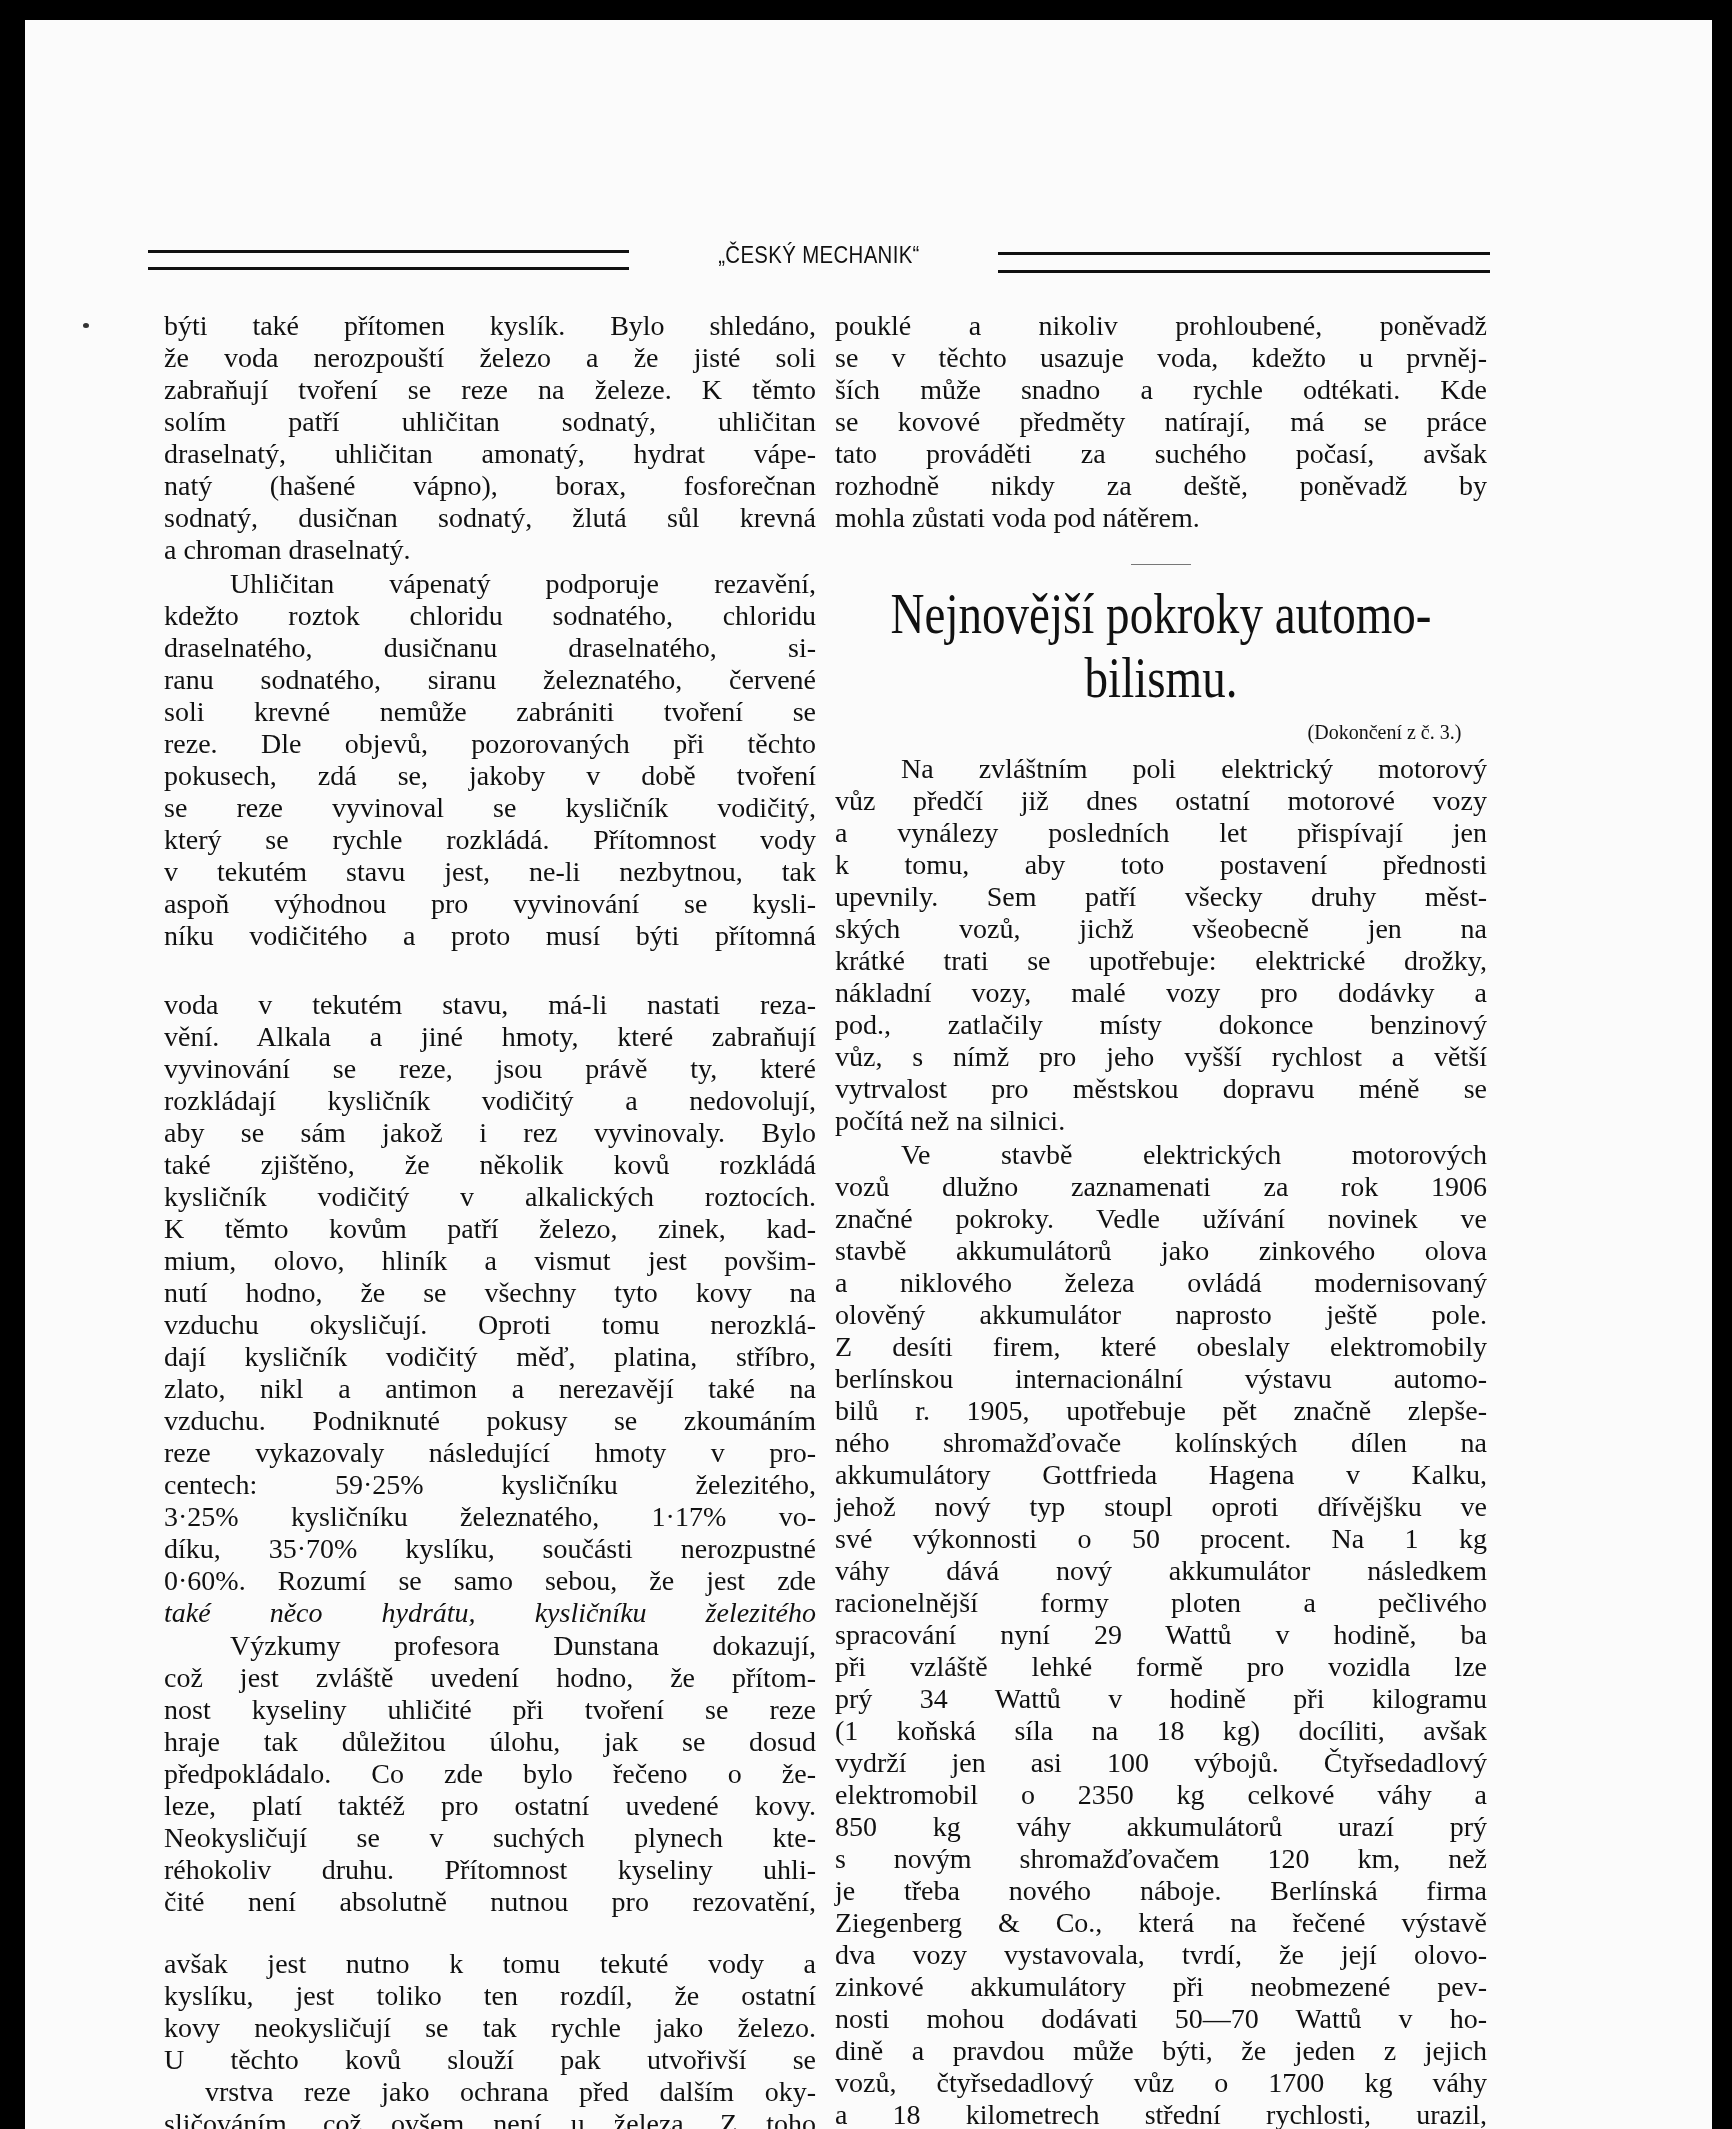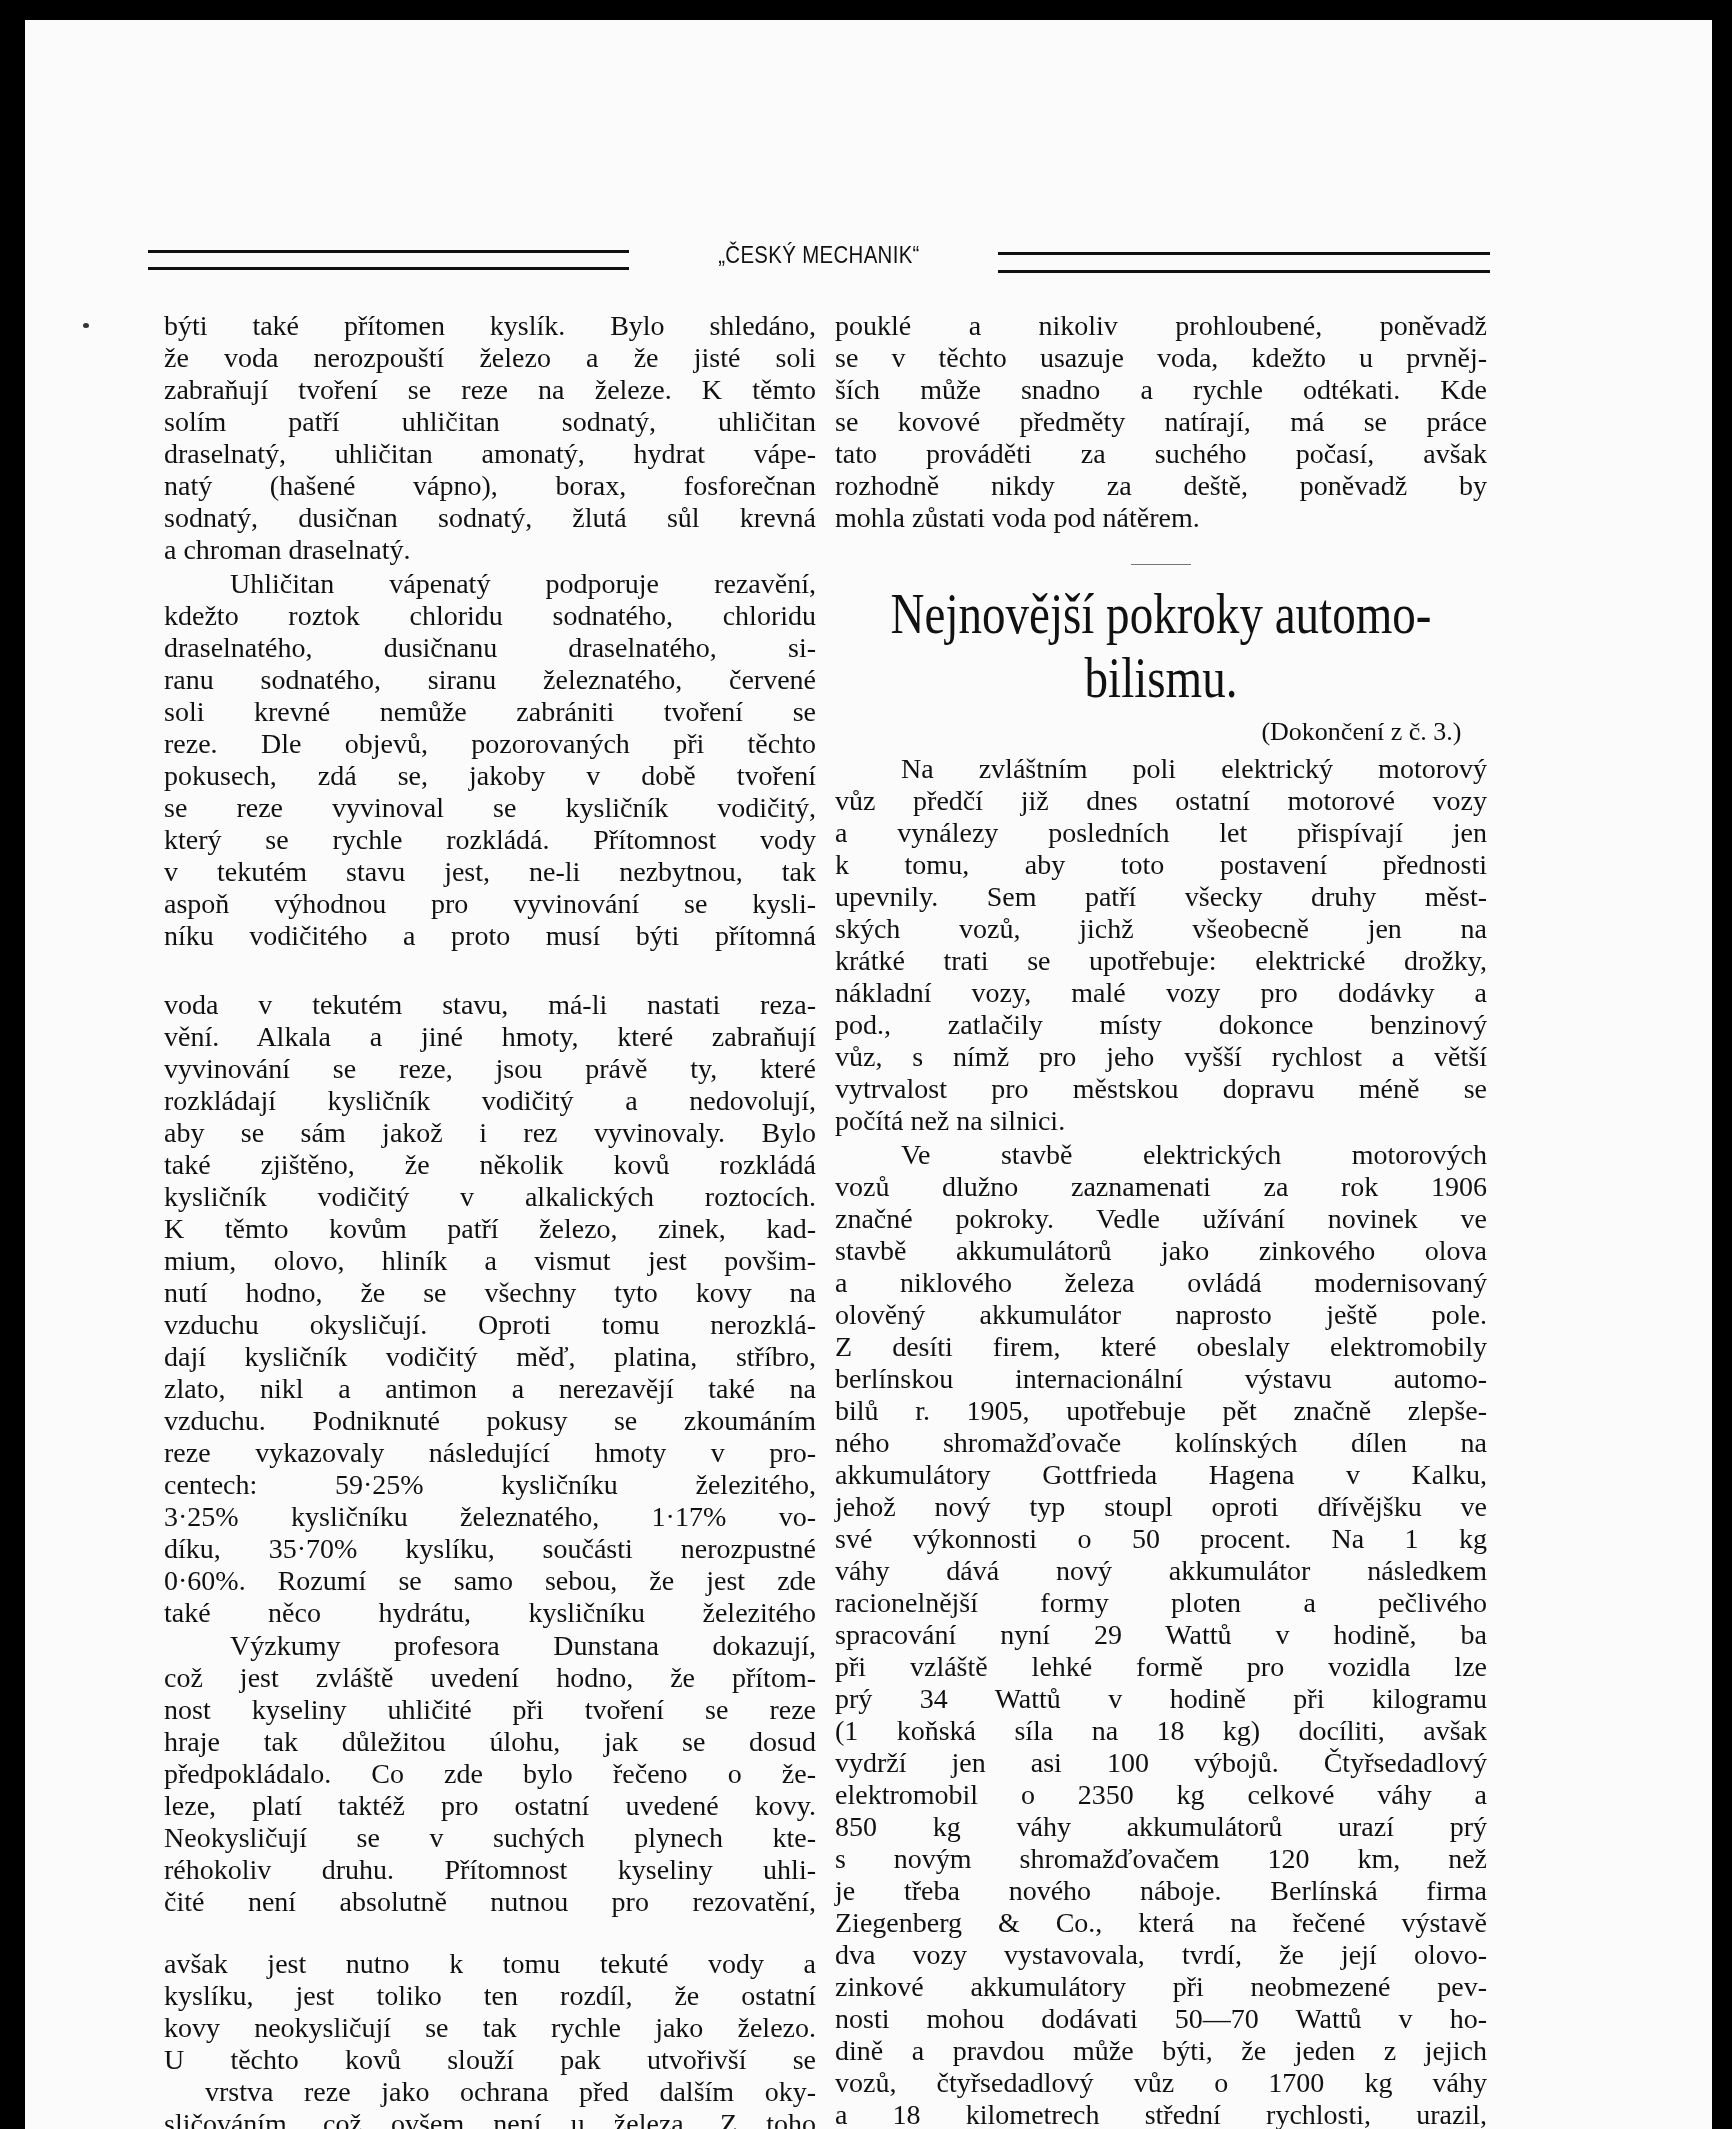--- a/index.html
+++ b/index.html
@@ -51,21 +51,21 @@
   .sep {
     width: 60px; height: 1.3px; background: #777; margin: 30px auto 17px auto;
   }
   .article-title {
     font-size: 56px; line-height: 64px; text-align: center;
     margin: 0 0 4.3px 0; font-weight: normal;
     transform: scaleX(0.84); transform-origin: center;
     white-space: nowrap;
   }
   .continued {
-    text-align: right; font-size: 26px; line-height: 34px; padding-right: 25.6px;
+    text-align: right; font-size: 20px; line-height: 34px; padding-right: 25.6px;
     margin-bottom: 4.3px;
   }
   .dot { position: absolute; background: #333; border-radius: 50%; }
 </style>
 </head>
 <body>
 
 <div class="page"></div>
 
 <div class="header">
@@ -110,21 +110,21 @@
       <span class="line" style="display: block;">nutí hodno, že se všechny tyto kovy na</span>
       <span class="line" style="display: block;">vzduchu okysličují. Oproti tomu nerozklá-</span>
       <span class="line" style="display: block;">dají kysličník vodičitý měď, platina, stříbro,</span>
       <span class="line" style="display: block;">zlato, nikl a antimon a nerezavějí také na</span>
       <span class="line" style="display: block;">vzduchu. Podniknuté pokusy se zkoumáním</span>
       <span class="line" style="display: block;">reze vykazovaly následující hmoty v pro-</span>
       <span class="line" style="display: block;">centech: 59·25% kysličníku železitého,</span>
       <span class="line" style="display: block;">3·25% kysličníku železnatého, 1·17% vo-</span>
       <span class="line" style="display: block;">díku, 35·70% kyslíku, součásti nerozpustné</span>
       <span class="line" style="display: block;">0·60%. Rozumí se samo sebou, že jest zde</span>
-      <span class="line" style="display: block;">také něco hydrátu, kysličníku železitého</span>
+      <span class="line" style="display: block; font-style: italic;">také něco hydrátu, kysličníku železitého</span>
     </p>
     <p>
       <span class="line indent" style="display: block;">Výzkumy profesora Dunstana dokazují,</span>
       <span class="line" style="display: block;">což jest zvláště uvedení hodno, že přítom-</span>
       <span class="line" style="display: block;">nost kyseliny uhličité při tvoření se reze</span>
       <span class="line" style="display: block;">hraje tak důležitou úlohu, jak se dosud</span>
       <span class="line" style="display: block;">předpokládalo. Co zde bylo řečeno o že-</span>
       <span class="line" style="display: block;">leze, platí taktéž pro ostatní uvedené kovy.</span>
       <span class="line" style="display: block;">Neokysličují se v suchých plynech kte-</span>
       <span class="line" style="display: block;">réhokoliv druhu. Přítomnost kyseliny uhli-</span>

